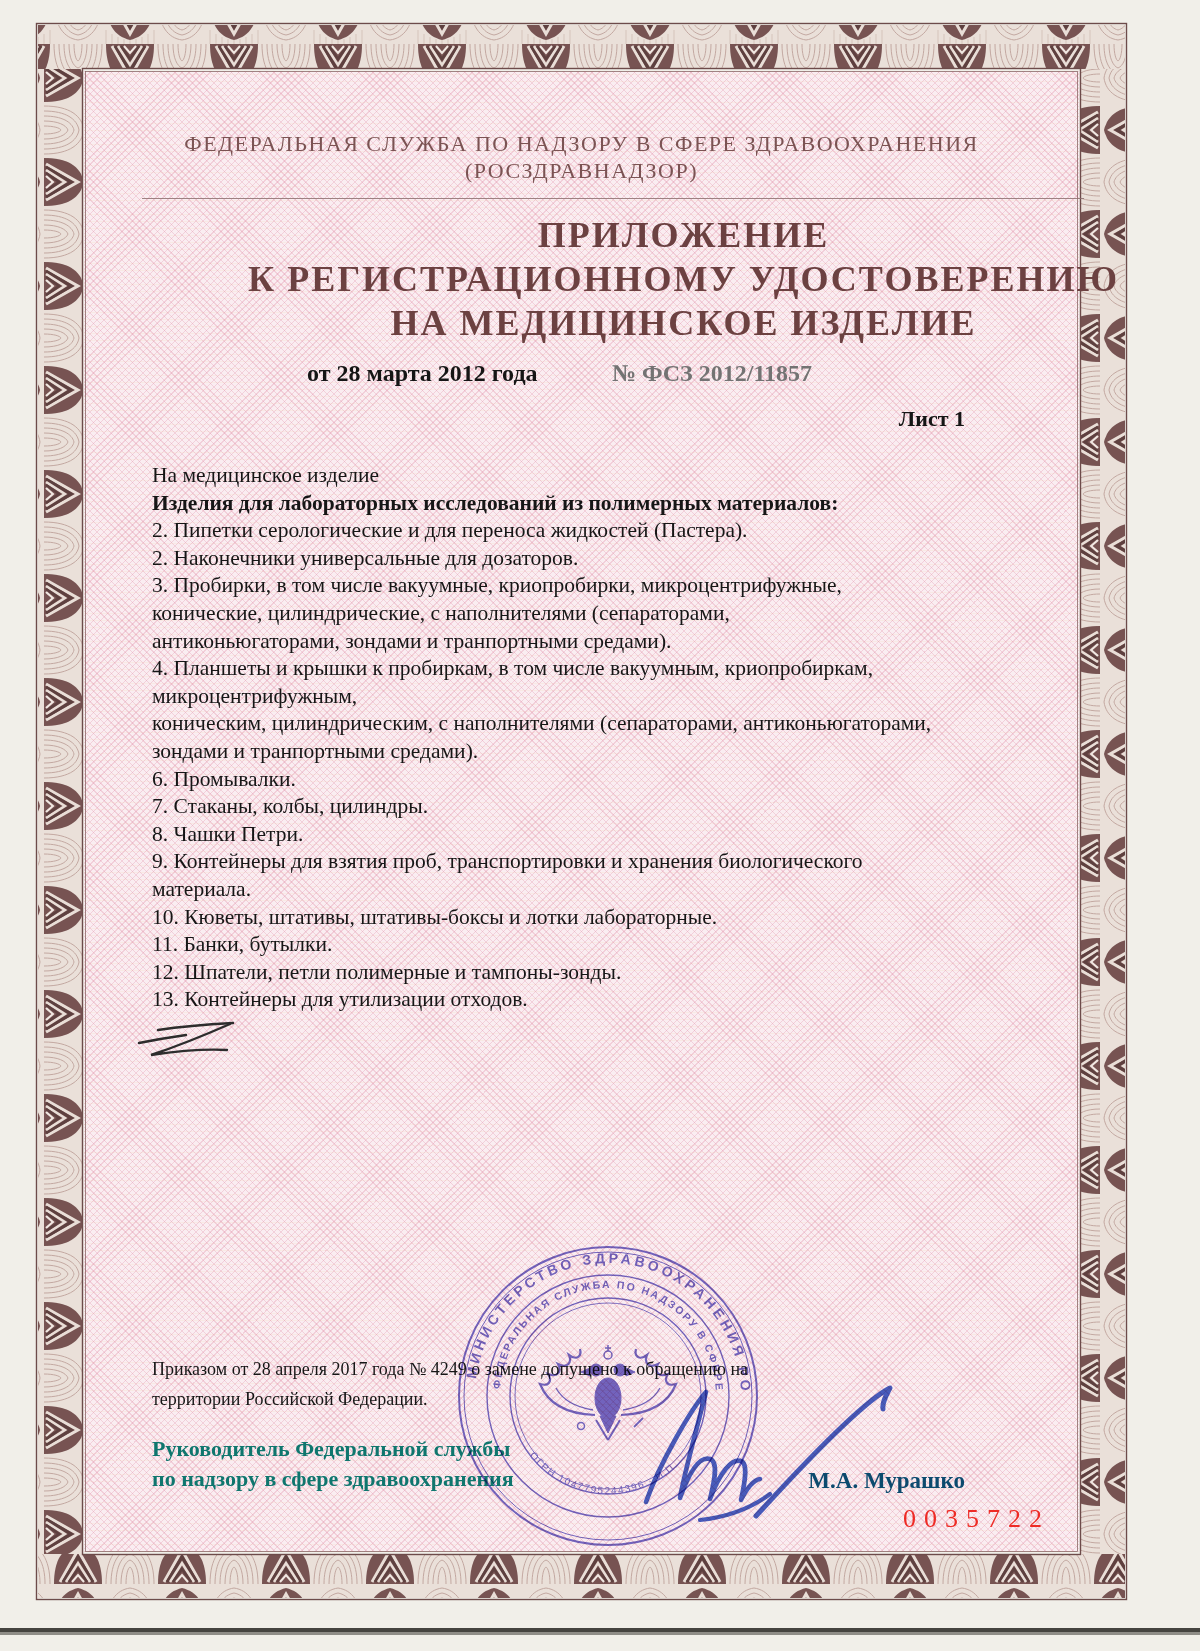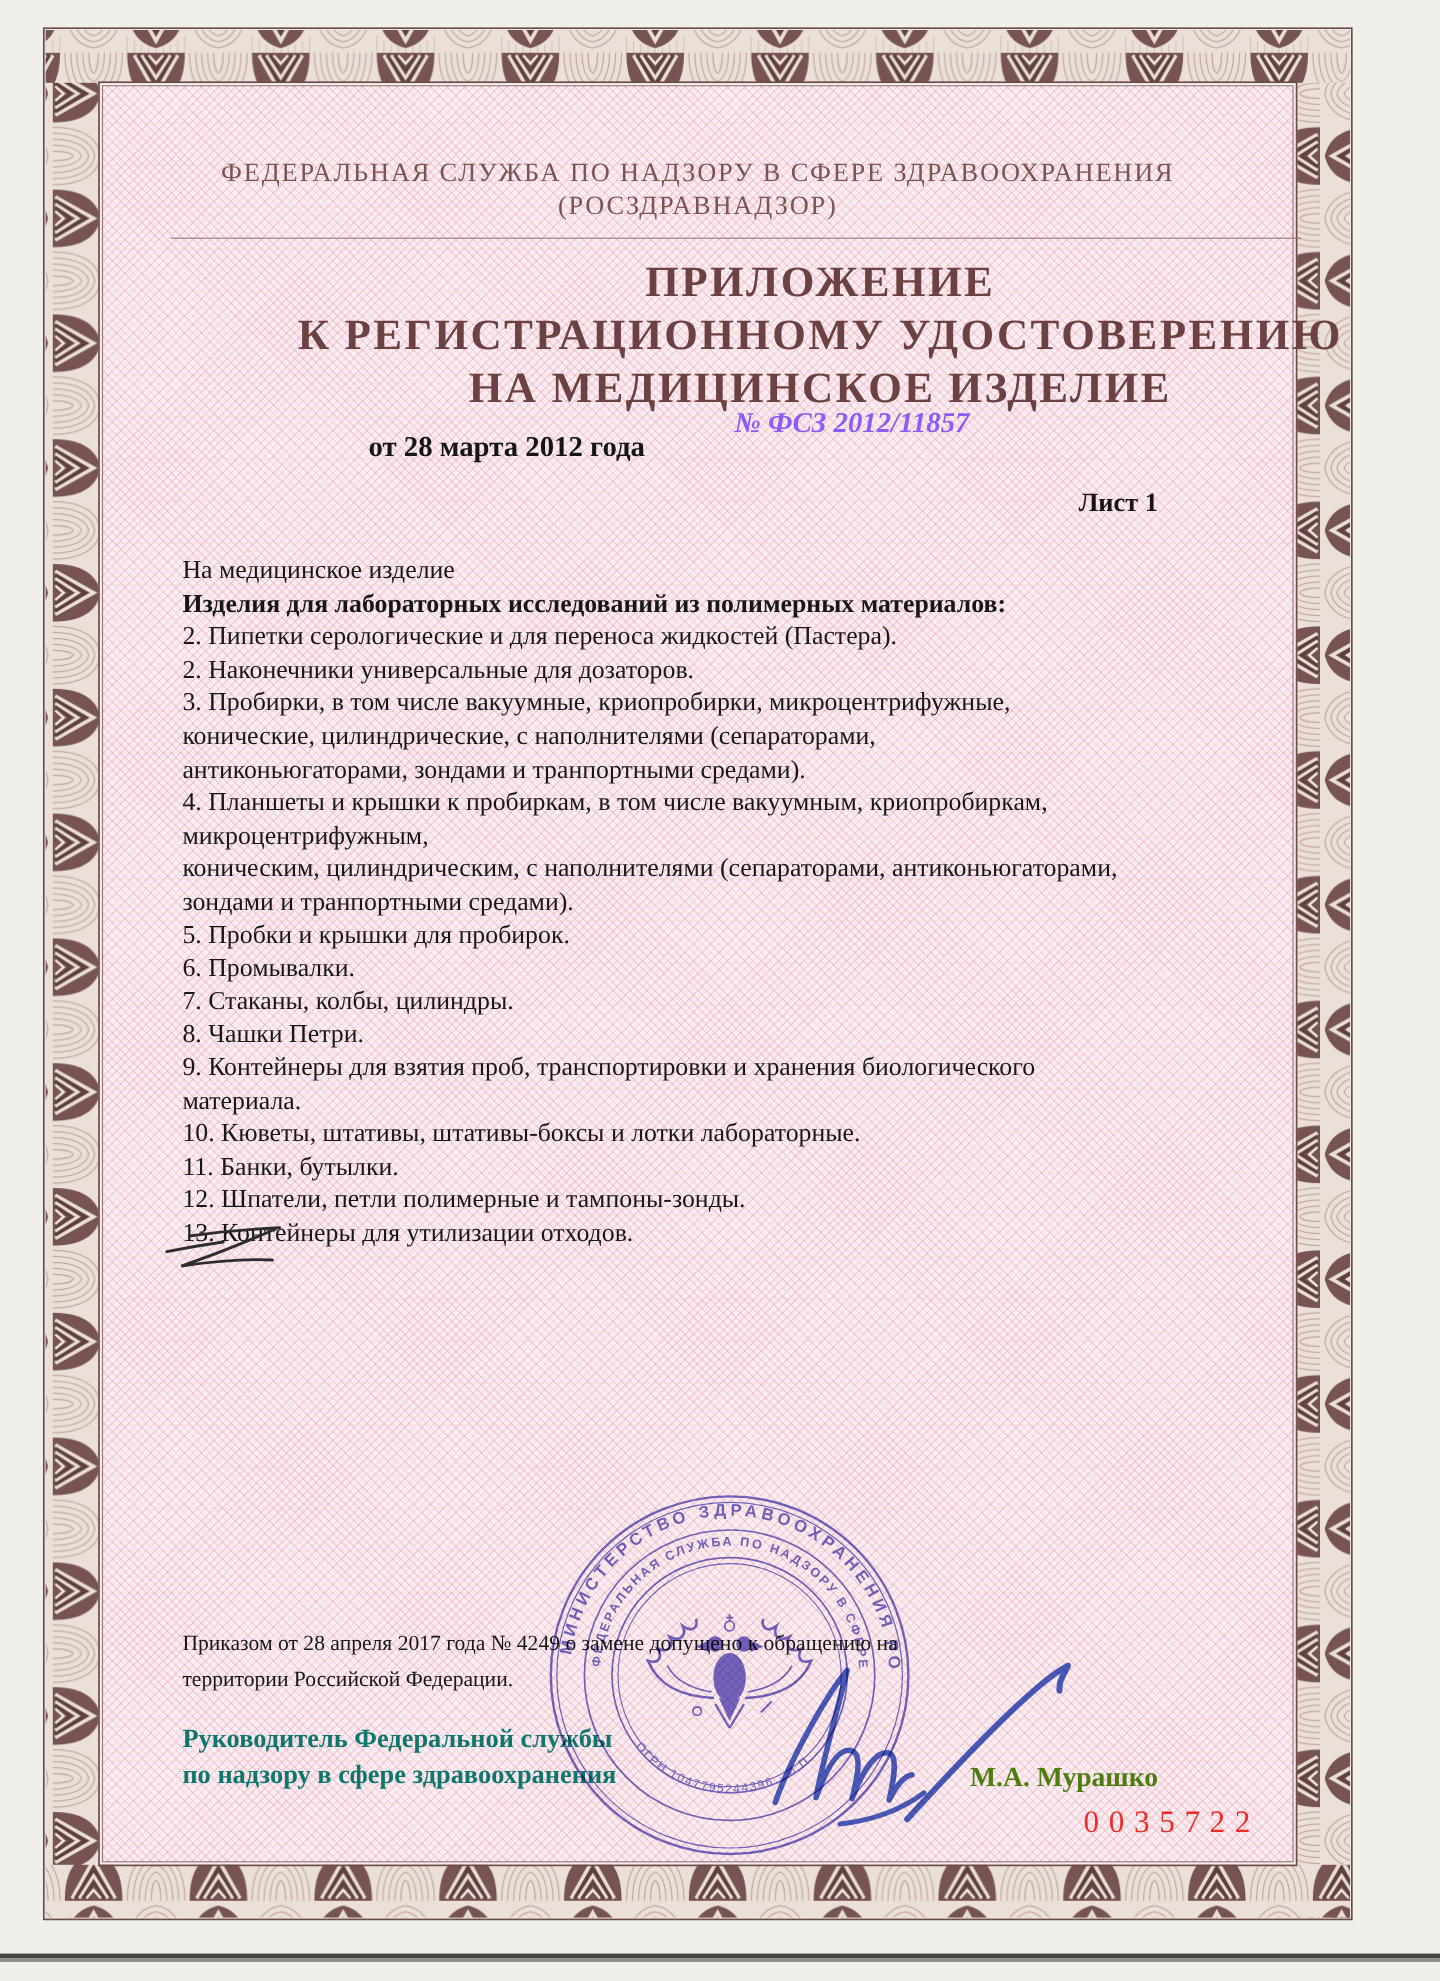--- a/index.html
+++ b/index.html
@@ -16,32 +16,32 @@
   }
   .border-svg{position:absolute;left:0;top:0;}
   .layer{position:absolute;left:0;top:0;width:1200px;height:1651px;pointer-events:none;}
 
   .org-block{position:absolute;left:84px;top:130px;width:995px;text-align:center;
     color:#7b5353;font-size:22px;line-height:27px;letter-spacing:1.5px;}
   .divider{position:absolute;left:142px;top:198px;width:942px;border-top:1px solid #8d7070;opacity:.85;}
   .title-block{position:absolute;left:84px;top:213px;width:1199px;text-align:center;
     color:#6c4141;font-weight:bold;font-size:36px;line-height:44px;letter-spacing:2px;}
   .date-label{position:absolute;left:295px;top:360px;font-weight:bold;font-size:24px;color:#151515;margin-left:12px;}
-  .number-label{position:absolute;left:612px;top:340px;font-weight:bold;font-size:24px;color:#8b5cf6;font-style:italic;}
+  .number-label{position:absolute;left:612px;top:360px;font-weight:bold;font-size:24px;color:#737373;}
   .sheet-label{position:absolute;left:84px;top:406px;width:881px;text-align:right;
     font-weight:bold;font-size:22px;color:#151515;}
   .body-block{position:absolute;left:152px;top:462px;width:890px;
     font-size:21.5px;line-height:27.6px;color:#161616;}
   .body-block .bold{font-weight:bold;}
   .order-block{position:absolute;left:152px;top:1354px;width:900px;
     font-size:18px;line-height:30px;color:#161616;}
   .signer-block{position:absolute;left:152px;top:1434px;width:560px;
     font-weight:bold;font-size:22px;line-height:30px;color:#0f766e;}
   .signer-name{position:absolute;left:84px;top:1468px;width:881px;text-align:right;
-    font-weight:bold;font-size:23px;color:#4d7c0f;}
+    font-weight:bold;font-size:23px;color:#0c4a6e;}
   .serial-number{position:absolute;left:84px;top:1504px;width:930px;text-align:right;
     color:#ee2b26;font-size:26px;letter-spacing:8px;padding-left:36px;}
   .stamp-svg{mix-blend-mode:multiply;opacity:.85;}
   .sig-svg{mix-blend-mode:multiply;}
   .scan-edge{position:absolute;left:0;top:1628px;width:1200px;height:4px;background:#45443f;}
   .scan-edge2{position:absolute;left:0;top:1632px;width:1200px;height:3px;background:#8f8d87;}
 </style>
 </head>
 <body>
 
@@ -177,21 +177,20 @@
       <div class="body-line">антиконьюгаторами, зондами и транпортными средами).</div>
 
       <div class="body-line">4. Планшеты и крышки к пробиркам, в том числе вакуумным, криопробиркам,</div>
 
       <div class="body-line">микроцентрифужным,</div>
 
       <div class="body-line">коническим, цилиндрическим, с наполнителями (сепараторами, антиконьюгаторами,</div>
 
       <div class="body-line">зондами и транпортными средами).</div>
 
-      <div class="body-line">5. Пробки и крышки для пробирок.</div>
 
       <div class="body-line">6. Промывалки.</div>
 
       <div class="body-line">7. Стаканы, колбы, цилиндры.</div>
 
       <div class="body-line">8. Чашки Петри.</div>
 
       <div class="body-line">9. Контейнеры для взятия проб, транспортировки и хранения биологического</div>
 
       <div class="body-line">материала.</div>

